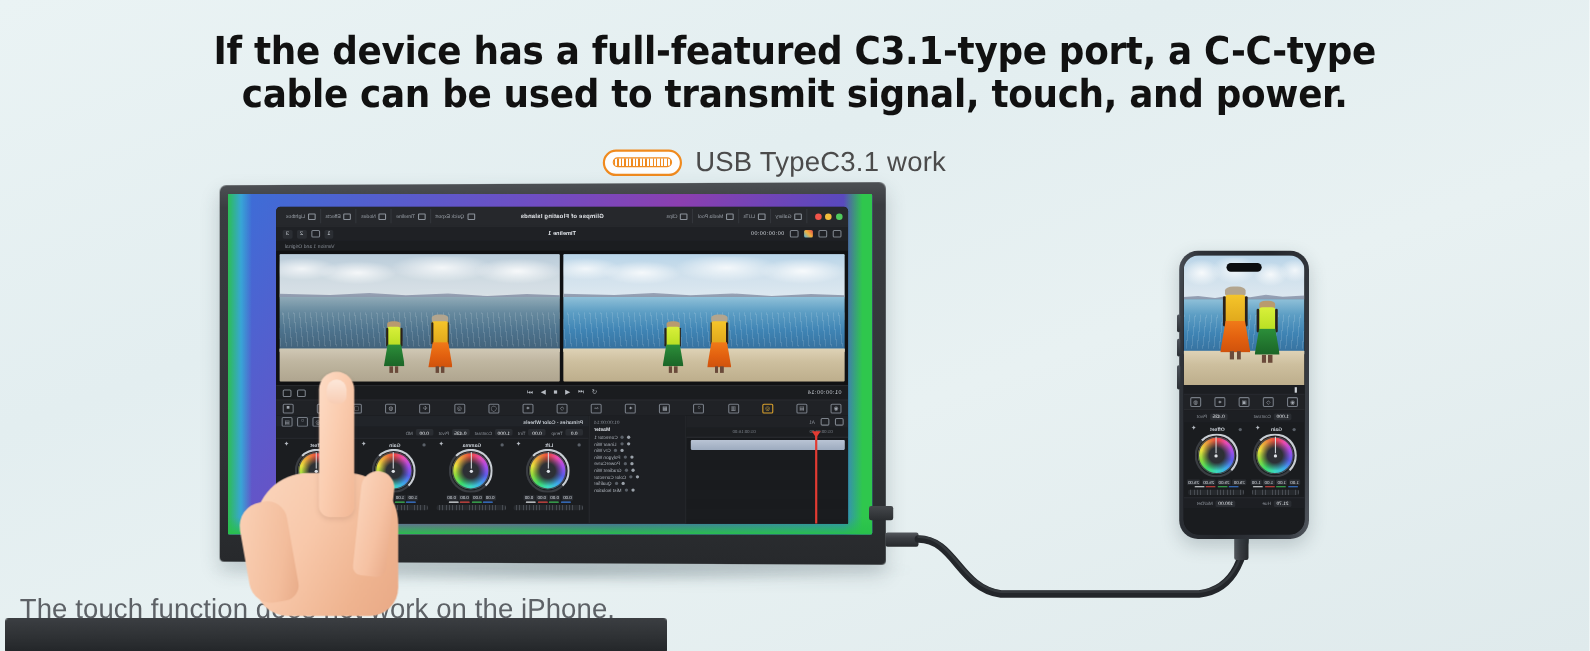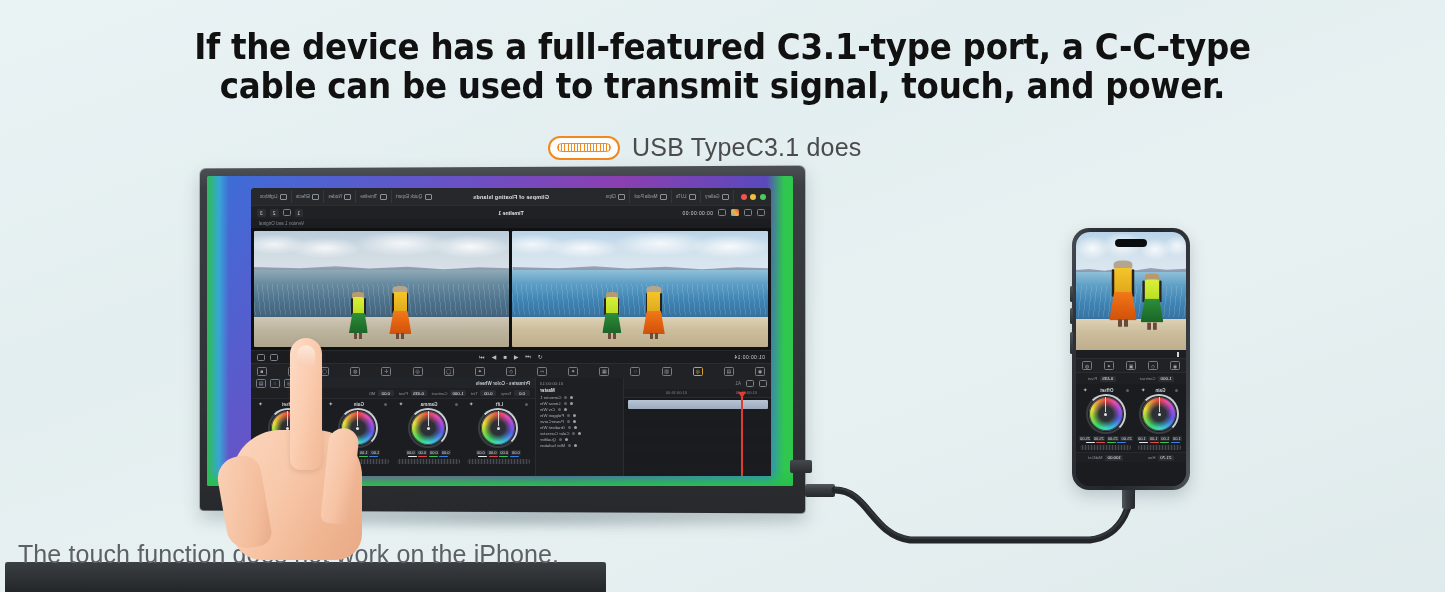--- a/index.html
+++ b/index.html
@@ -377,21 +377,21 @@
 
 <div class="headline">
   <span class="l1">If the device has a full-featured C3.1-type port, a C-C-type</span>
   <span class="l2">cable can be used to transmit signal, touch, and power.</span>
 </div>
 
 <div class="usb-label-row">
   <div class="usbc-icon">
     <div class="usbc-inner"></div>
   </div>
-  <div class="usb-text">USB TypeC3.1 does</div>
+  <div class="usb-text">USB TypeC3.1 work</div>
 </div>
 
 <div class="mon-shadow"></div>
 <div class="mon-base"></div>
 <div class="monitor">
   <div class="mon-body"></div>
 
   <div class="mon-screen">
     <div class="wall-green-left"></div>
     <div class="wall-green-right"></div>

